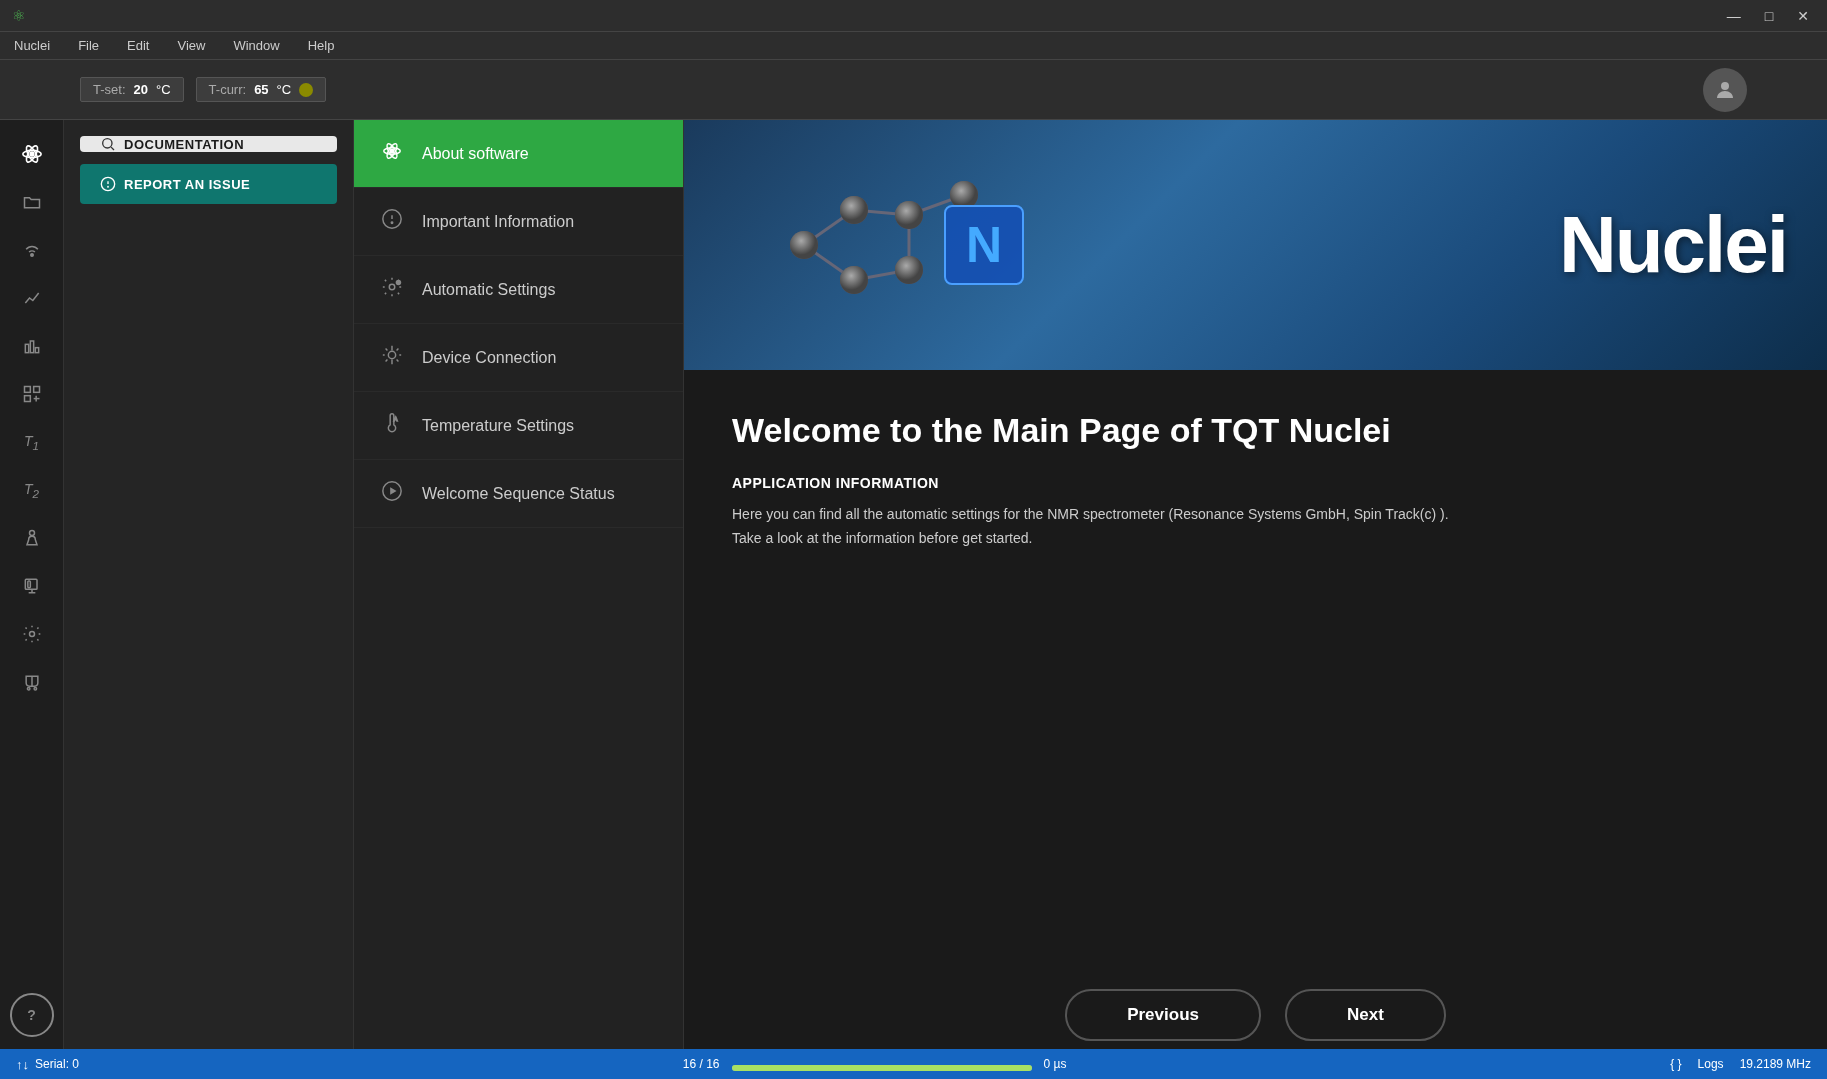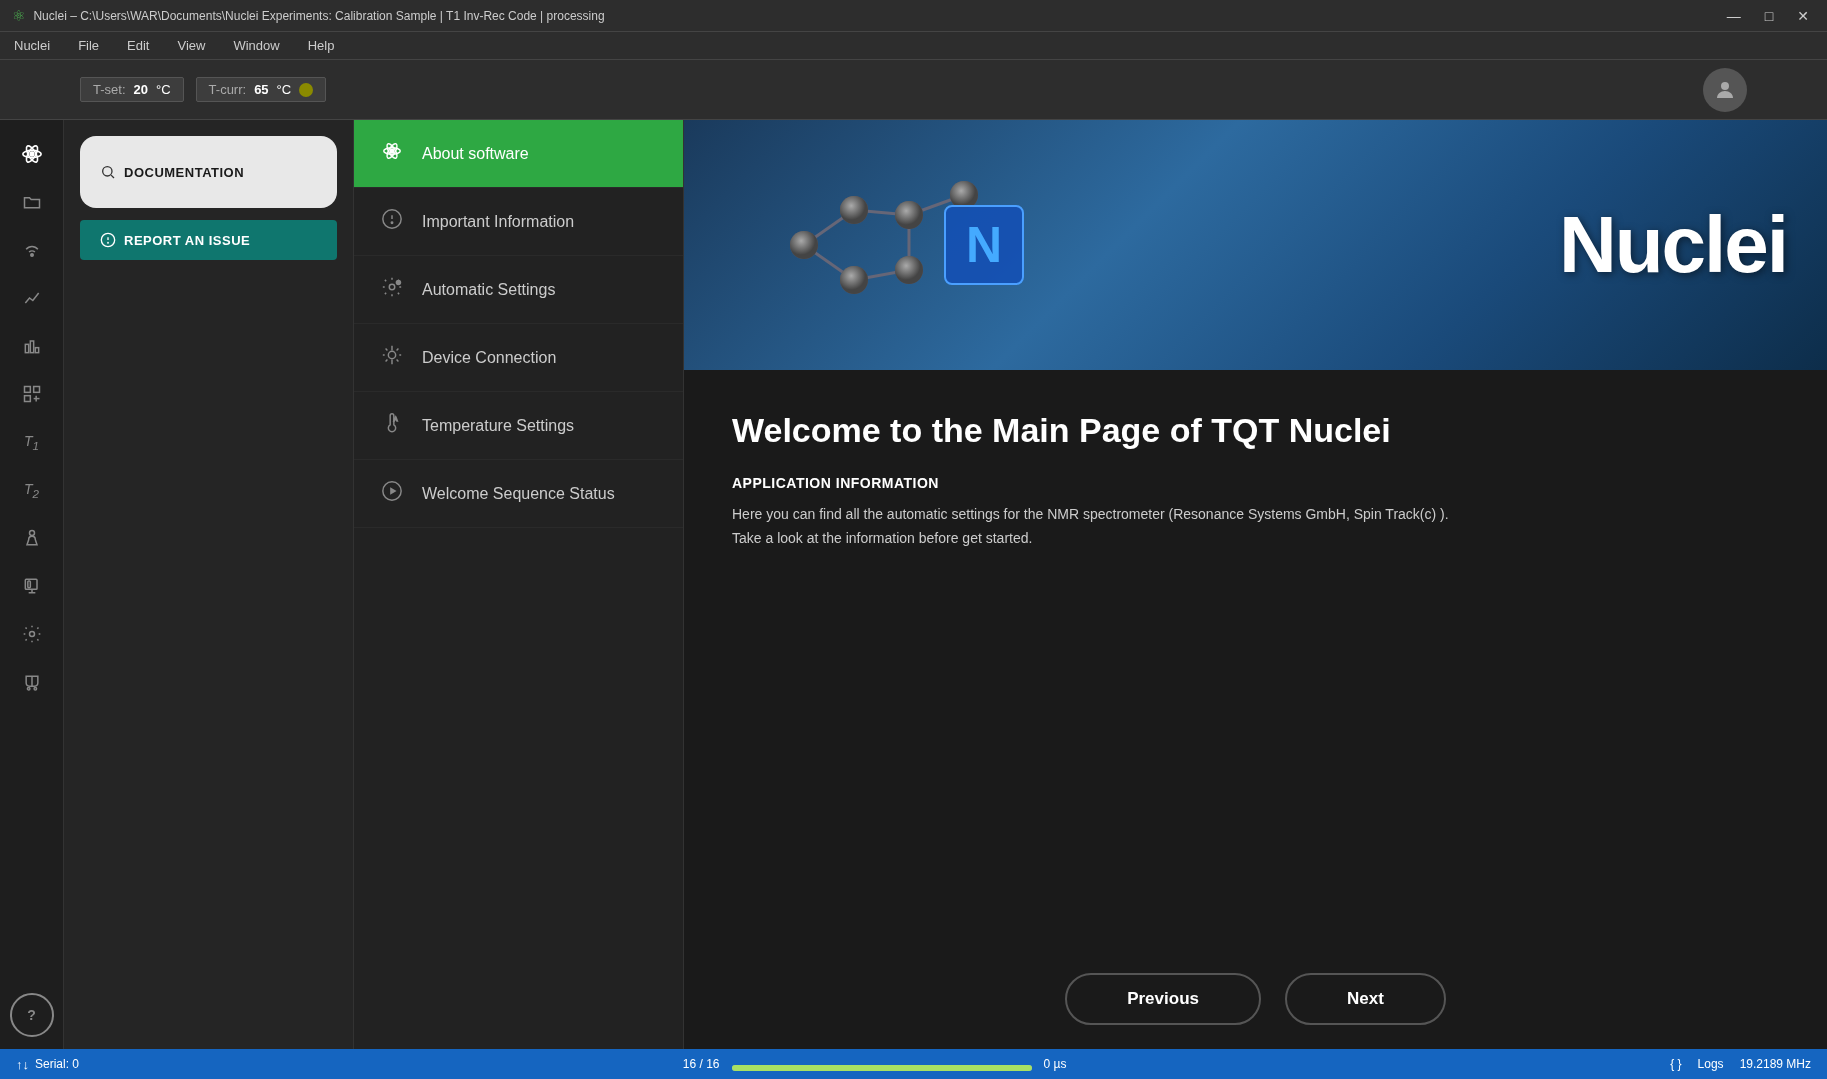--- a/index.html
+++ b/index.html
@@ -139,22 +139,22 @@
       padding: 16px;
       display: flex;
       flex-direction: column;
       gap: 12px;
       border-right: 1px solid #333;
     }
     .doc-button {
       background: #e8e8e8;
       color: #1a1a1a;
       border: none;
-      padding: 28px 20px;
-      border-radius: 16px;
+      padding: 0 20px;
+      border-radius: 4px;
       font-size: 13px;
       font-weight: bold;
       cursor: pointer;
       display: flex;
       align-items: center;
       gap: 8px;
       letter-spacing: 0.5px;
     }
     .report-button {
       background: #0f766e;
@@ -272,21 +272,21 @@
       font-size: 14px;
       color: #cccccc;
       line-height: 1.7;
     }
 
     
     .nav-buttons {
       display: flex;
       justify-content: center;
       gap: 24px;
-      padding: 20px 0 24px 0;
+      padding: 20px 0 8px 0;
     }
     .nav-btn {
       background: transparent;
       border: 2px solid #555;
       color: white;
       padding: 14px 60px;
       border-radius: 50px;
       font-size: 17px;
       font-weight: 600;
       cursor: pointer;
@@ -334,21 +334,20 @@
       left: 40px;
       top: 20px;
     }
   </style>
 </head>
 <body>
 
 <div class="titlebar">
   <div class="titlebar-left">
     <span style="color:#4caf50;font-size:15px;">⚛</span>
-    <span>Nuclei – C:\Users\WAR\Documents\Nuclei Experiments: Calibration Sample | T1 Inv-Rec Code | processing</span>
   </div>
   <div class="titlebar-controls">
     <button class="titlebar-btn">—</button>
     <button class="titlebar-btn">□</button>
     <button class="titlebar-btn">✕</button>
   </div>
 </div>
 
 <div class="menubar">
   <span class="menubar-item">Nuclei</span>

